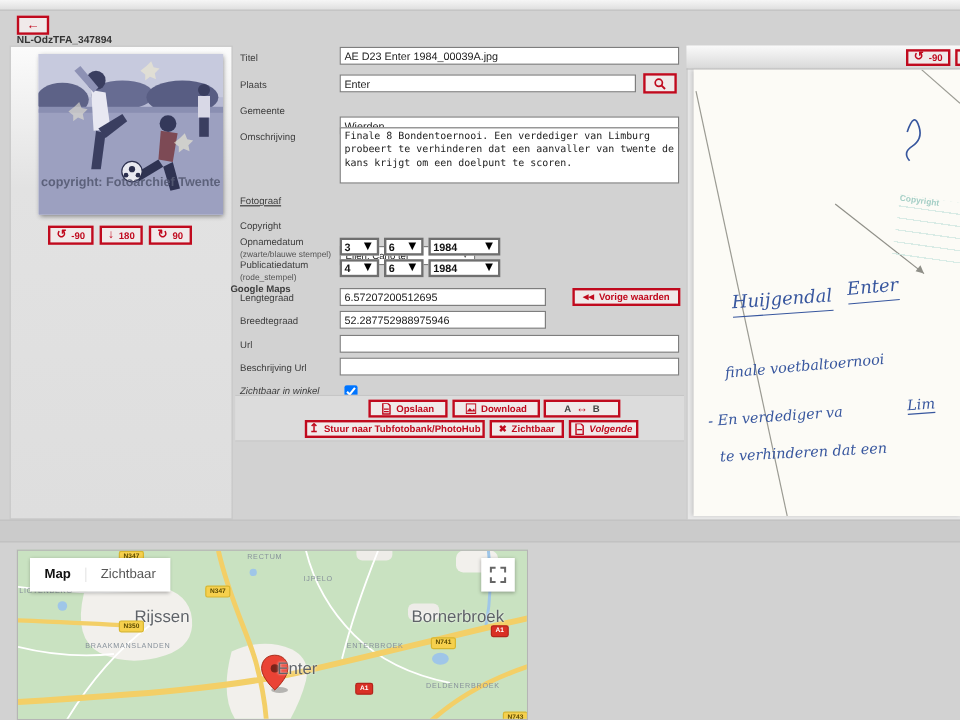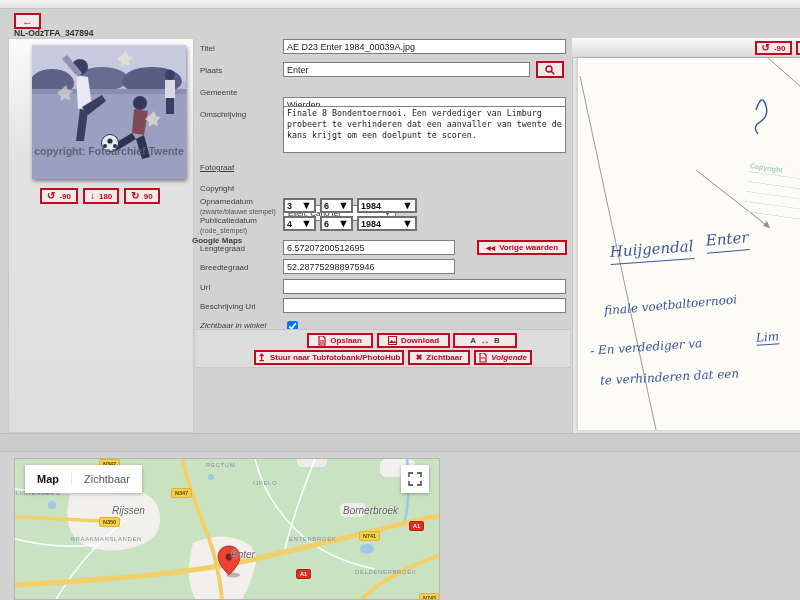--- a/index.html
+++ b/index.html
@@ -24,21 +24,21 @@
   .dsel{background:#fff;border:2px solid #6f6f6f;box-sizing:border-box;font-size:9px;color:#111;display:flex;align-items:center;justify-content:space-between;padding:0 2px;font-weight:bold;}
   .dsel .chev{color:#000;font-size:11px;font-weight:bold;line-height:1;}
   .btnband{left:196px;top:329px;width:374px;height:39px;background:#dcdcdc;border-top:1px solid #c6c6c6;border-bottom:1px solid #c6c6c6;box-sizing:border-box;}
   .rightpanel{left:572px;top:38px;width:228px;height:395px;background:#e7e7e7;border-left:1px solid #c4c4c4;box-sizing:border-box;}
   .scanbar{left:572px;top:38px;width:228px;height:20px;background:linear-gradient(#fafafa,#d9d9d9);border-bottom:1px solid #bdbdbd;box-sizing:border-box;}
   .scan{left:578px;top:58px;width:222px;height:372px;background:#fcfbf6;box-shadow:-1px 0 3px rgba(0,0,0,.15);overflow:hidden;}
   .hw{position:absolute;color:#37569e;font-family:"DejaVu Serif",serif;font-style:italic;white-space:nowrap;}
   .stamp{position:absolute;left:168px;top:108px;width:60px;height:58px;transform:rotate(8deg);color:#8fc4ba;font-size:7px;font-weight:bold;background:repeating-linear-gradient(#0000 0 9px,#cfe8e2 9px 10px);opacity:.8;}
   .mapwrap{left:14px;top:458px;width:426px;height:142px;border:1px solid #b5b5b5;box-sizing:border-box;overflow:hidden;background:#cfe6c8;}
   .maplabel{position:absolute;font-size:6px;color:#87919b;letter-spacing:.6px;white-space:nowrap;}
-  .maptown{position:absolute;font-size:10px;color:#5f6368;white-space:nowrap;text-shadow:0 0 2px #fff;font-style:italic;}
+  .maptown{position:absolute;font-size:14px;color:#5f6368;white-space:nowrap;text-shadow:0 0 2px #fff;}
   .badge{position:absolute;font-size:5.5px;font-weight:bold;padding:1px 3px;border-radius:2px;white-space:nowrap;}
   .badge.yellow{background:#f6d04d;color:#5b4a00;border:1px solid #d8b62f;}
   .badge.red{background:#d93025;color:#fff;border:1px solid #b3241b;}
   .mapctrl{position:absolute;left:10px;top:6px;height:28px;background:#fff;box-shadow:0 1px 3px rgba(0,0,0,.3);display:flex;align-items:center;font-size:11px;}
   .mapctrl .t1{padding:0 12px;font-weight:bold;color:#111;cursor:pointer;}
   .mapctrl .t2{padding:0 12px;color:#565656;border-left:1px solid #e6e6e6;cursor:pointer;}
   .fsbtn{position:absolute;left:386px;top:6px;width:28px;height:28px;background:#fff;box-shadow:0 1px 3px rgba(0,0,0,.3);display:flex;align-items:center;justify-content:center;cursor:pointer;}
   .sep1{left:0;top:433px;width:800px;height:1px;background:#bdbdbd;}
   .band2{left:0;top:434px;width:800px;height:17px;background:#cbcbcb;border-bottom:1px solid #c0c0c0;}
 </style>

